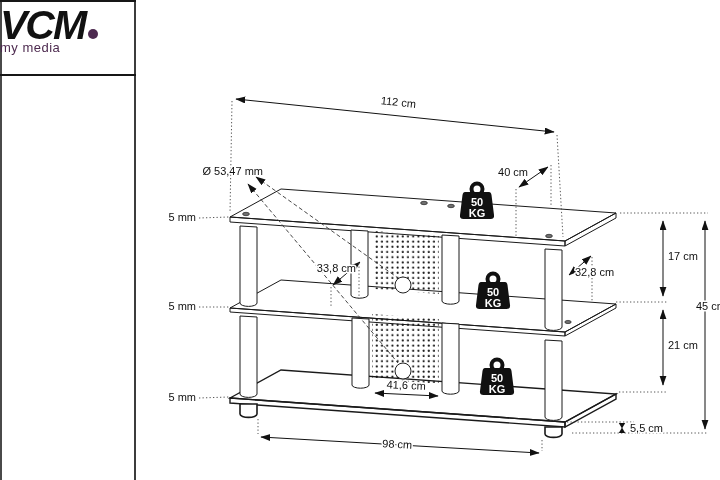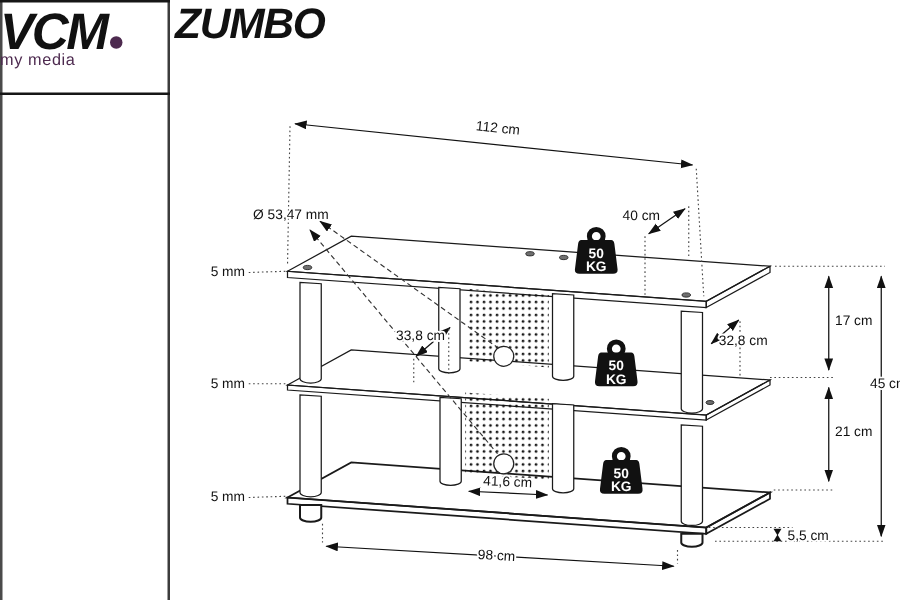--- a/index.html
+++ b/index.html
@@ -36,21 +36,20 @@
 <div class="edge-divider"></div>
 <div class="edge-top"></div>
 <div class="edge-logo-bottom"></div>
 
 <div class="logo">
   <div class="logo-main"><span>VCM</span><span class="logo-dot"></span></div>
   <div class="logo-sub">my media</div>
 </div>
 
 <div class="titleblock">
-  <div class="title">ZUMBO</div>
 </div>
 
 <svg width="720" height="480" viewBox="0 0 720 480" style="position:absolute;left:0;top:0">
   <defs>
     <marker id="arr" markerWidth="10" markerHeight="8" refX="9.3" refY="3.5" orient="auto" markerUnits="userSpaceOnUse">
       <path d="M0,0 L10,3.5 L0,7 Z" fill="#111"></path>
     </marker>
     <marker id="arrS" markerWidth="10" markerHeight="8" refX="9.3" refY="3.5" orient="auto-start-reverse" markerUnits="userSpaceOnUse">
       <path d="M0,0 L10,3.5 L0,7 Z" fill="#111"></path>
     </marker>

